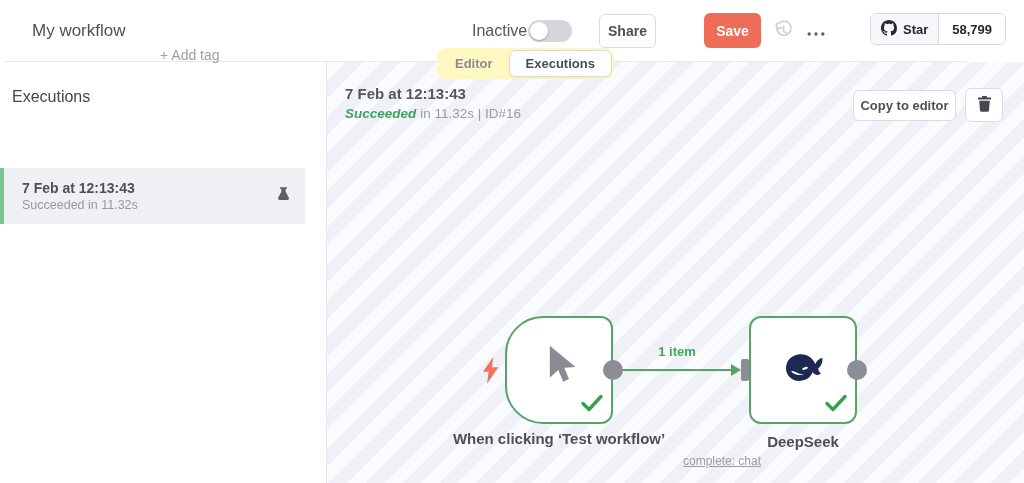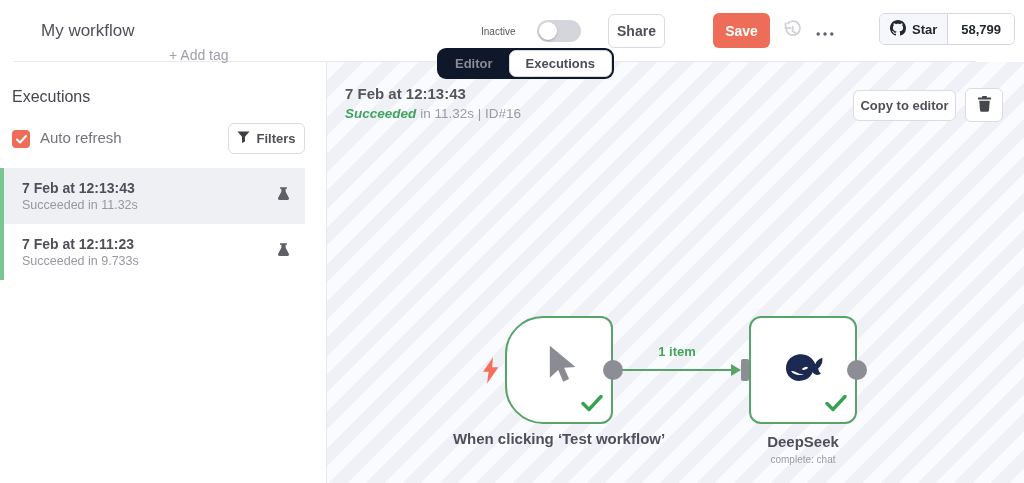--- a/index.html
+++ b/index.html
@@ -1,37 +1,37 @@
 <!DOCTYPE html>
 <html><head>
 <meta charset="utf-8">
 <style>
   * { margin:0; padding:0; box-sizing:border-box; }
   html,body { width:1024px; height:483px; }
   body { font-family:"Liberation Sans","DejaVu Sans",sans-serif; background:#fff; position:relative; overflow:hidden; }
   .app { position:absolute; inset:0; width:1024px; height:483px; }
 
   
-  .header { position:absolute; left:13px; top:0; width:963px; height:62px; background:#fff; border-bottom:1px solid #e8e9ee; z-index:3; }
+  .header { position:absolute; left:4px; top:0; width:963px; height:62px; background:#fff; border-bottom:1px solid #e8e9ee; z-index:3; }
   .wf-title { position:absolute; left:28px; top:0; height:62px; display:flex; align-items:center; font-size:17px; font-weight:500; color:#50505a; }
   .add-tag { position:absolute; left:156px; top:0; height:62px; display:flex; align-items:center; font-size:14px; color:#9fa0aa; cursor:pointer;margin-top:24px; }
-  .inactive-label { position:absolute; left:468px; top:0; height:62px; display:flex; align-items:center; font-size:10px; color:#55555e; }
+  .inactive-label { position:absolute; left:468px; top:0; height:62px; display:flex; align-items:center; font-size:16px; color:#55555e; }
   .toggle { position:absolute; left:524px; top:20px; width:44px; height:22px; border-radius:11px; background:#d5d6dc; cursor:pointer; }
   .toggle .knob { position:absolute; left:2px; top:2px; width:18px; height:18px; border-radius:50%; background:#fff; box-shadow:0 1px 2px rgba(0,0,0,.25); }
   .btn { display:flex; align-items:center; justify-content:center; border:1px solid #dbdce1; border-radius:6px; background:#fff; font-size:14px; font-weight:600; color:#4f4f58; cursor:pointer; }
   .share-btn { position:absolute; left:595px; top:14px; width:57px; height:34px; }
   .save-btn { position:absolute; left:700px; top:13px; width:57px; height:35px; background:#ee6d59; border:none; color:#fff; }
   .history-btn { position:absolute; left:766px; top:19px; width:26px; height:26px; display:flex; align-items:center; justify-content:center; cursor:default; }
   .more-btn { position:absolute; left:798px; top:19px; width:28px; height:26px; display:flex; align-items:center; justify-content:center; cursor:pointer; }
   .github { position:absolute; left:866px; top:13px; height:32px; display:flex; border:1px solid #d6d8dd; border-radius:6px; overflow:hidden; cursor:pointer; font-size:13px; font-weight:600; color:#24292f; }
   .gh-star { display:flex; align-items:center; gap:6px; padding:0 10px; background:#f6f7fa; border-right:1px solid #d6d8dd; }
   .gh-count { display:flex; align-items:center; padding:0 13px; background:#fff; }
 
   
-  .tabs { position:absolute; left:437px; top:48px; height:31px; background:#0f172a; border-radius:9px; display:flex; align-items:center; padding:2px; z-index:4; }
+  .tabs { position:absolute; left:437px; top:48px; height:31px; background:#fef9c3; border-radius:9px; display:flex; align-items:center; padding:2px; z-index:4; }
   .tab { font-size:13px; font-weight:600; color:#8b8b96; padding:0 16px; height:27px; display:flex; align-items:center; cursor:pointer; }
   .tab.active { background:#fff; border:1px solid #d9dade; border-radius:7px; color:#4c4c56; font-weight:700; box-shadow:0 1px 2px rgba(60,60,80,.08); }
 
   
   .sidebar { position:absolute; left:0; top:62px; width:327px; height:421px; background:#fff; border-right:1px solid #e7e8ec; z-index:2; }
   .sb-heading { position:absolute; left:12px; top:26px; font-size:16px; color:#45454f; }
   .sb-controls { position:absolute; left:0; top:61px; width:327px; height:32px; }
   .checkbox { position:absolute; left:12px; top:7px; width:18px; height:18px; background:#ee6d59; border-radius:4px; display:flex; align-items:center; justify-content:center; cursor:pointer; }
   .auto-refresh-label { position:absolute; left:40px; top:6px; font-size:15px; color:#73737d; }
   .filters-btn { position:absolute; right:22px; top:0; width:77px; height:31px; font-size:13px; gap:6px; }
@@ -59,21 +59,21 @@
   .bolt { position:absolute; left:156px; top:295px; }
   .conn-line { position:absolute; left:286px; top:307px; width:119px; height:2px; background:#58a468; }
   .conn-arrow { position:absolute; left:404px; top:302px; width:0; height:0; border-top:6px solid transparent; border-bottom:6px solid transparent; border-left:10px solid #58a468; }
   .port-out { position:absolute; top:298px; width:20px; height:20px; border-radius:50%; background:#8d8e95; z-index:2; cursor:pointer; }
   .port-out.p1 { left:276px; } .port-out.p2 { left:520px; }
   .port-in { position:absolute; left:414px; top:297px; width:8px; height:22px; background:#8d8e95; border-radius:2px; z-index:2; }
   .conn-label { position:absolute; left:290px; top:282px; width:120px; text-align:center; font-size:13px; font-weight:600; color:#45a45c; }
   .node-label { position:absolute; text-align:center; font-size:15px; font-weight:700; color:#4f4f59; }
   .lbl-trigger { left:82px; top:368px; width:300px; }
   .lbl-ds { left:356px; top:371px; width:240px; }
-  .node-sublabel { position:absolute; left:356px; top:392px; width:240px; text-align:center; font-size:10px; color:#9b9ba4; }
+  .node-sublabel { position:absolute; left:356px; top:392px; width:240px; font-size:12px; color:#9b9ba4;text-decoration:underline; }
 </style>
 </head>
 <body>
 
 <div class="app">
 
   <div class="header">
     <div class="wf-title">My workflow</div>
     <div class="add-tag">+ Add tag</div>
     <div class="inactive-label">Inactive</div>
@@ -110,55 +110,30 @@
             </svg>
         </span>
         <span>Star</span>
       </div>
       <div class="gh-count">58,799</div>
     </div>
   </div>
 
   <div class="sidebar">
     <div class="sb-heading">Executions</div>
-    <div class="sb-controls">
-      <div class="checkbox">
-        <svg width="11" height="9" viewBox="0 0 11 9" fill="none" stroke="#fff" stroke-width="2" stroke-linecap="round" stroke-linejoin="round">
-            <polyline points="1,4.5 4,7.5 10,1"></polyline>
-          </svg>
-      </div>
-      <div class="auto-refresh-label">Auto refresh</div>
-      <button class="btn filters-btn">
-        <span>
-          <svg width="13" height="13" viewBox="0 0 14 14" fill="#3e3e48">
-              <path d="M0.5 0.5 h13 L8.6 6.2 v5 L5.4 13 V6.2 Z"></path>
-            </svg>
-        </span>
-        <span>Filters</span>
-      </button>
-    </div>
     <ul class="exec-list">
       <li class="exec-item selected">
         <div class="t">7 Feb at 12:13:43</div>
         <div class="s">Succeeded in 11.32s</div>
         <span class="flask">
           <svg width="15" height="16" viewBox="0 0 16 16" fill="#5f6066">
               <path d="M4.3 0.8 h7.4 v1.7 h-1.4 v3 l3.4 6.4 a1.7 1.7 0 0 1 -1.5 2.5 H3.8 a1.7 1.7 0 0 1 -1.5 -2.5 l3.4 -6.4 v-3 H4.3 Z"></path>
             </svg>
         </span>
       </li>
-      <li class="exec-item">
-        <div class="t">7 Feb at 12:11:23</div>
-        <div class="s">Succeeded in 9.733s</div>
-        <span class="flask">
-          <svg width="15" height="16" viewBox="0 0 16 16" fill="#5f6066">
-              <path d="M4.3 0.8 h7.4 v1.7 h-1.4 v3 l3.4 6.4 a1.7 1.7 0 0 1 -1.5 2.5 H3.8 a1.7 1.7 0 0 1 -1.5 -2.5 l3.4 -6.4 v-3 H4.3 Z"></path>
-            </svg>
-        </span>
-      </li>
     </ul>
   </div>
 
   <div class="main">
     <div class="exec-title">7 Feb at 12:13:43</div>
     <div class="exec-detail">
       <span class="ok">Succeeded</span><span>in 11.32s | ID#16</span>
     </div>
     <button class="btn copy-btn">Copy to editor</button>
     <button class="btn trash-btn">

